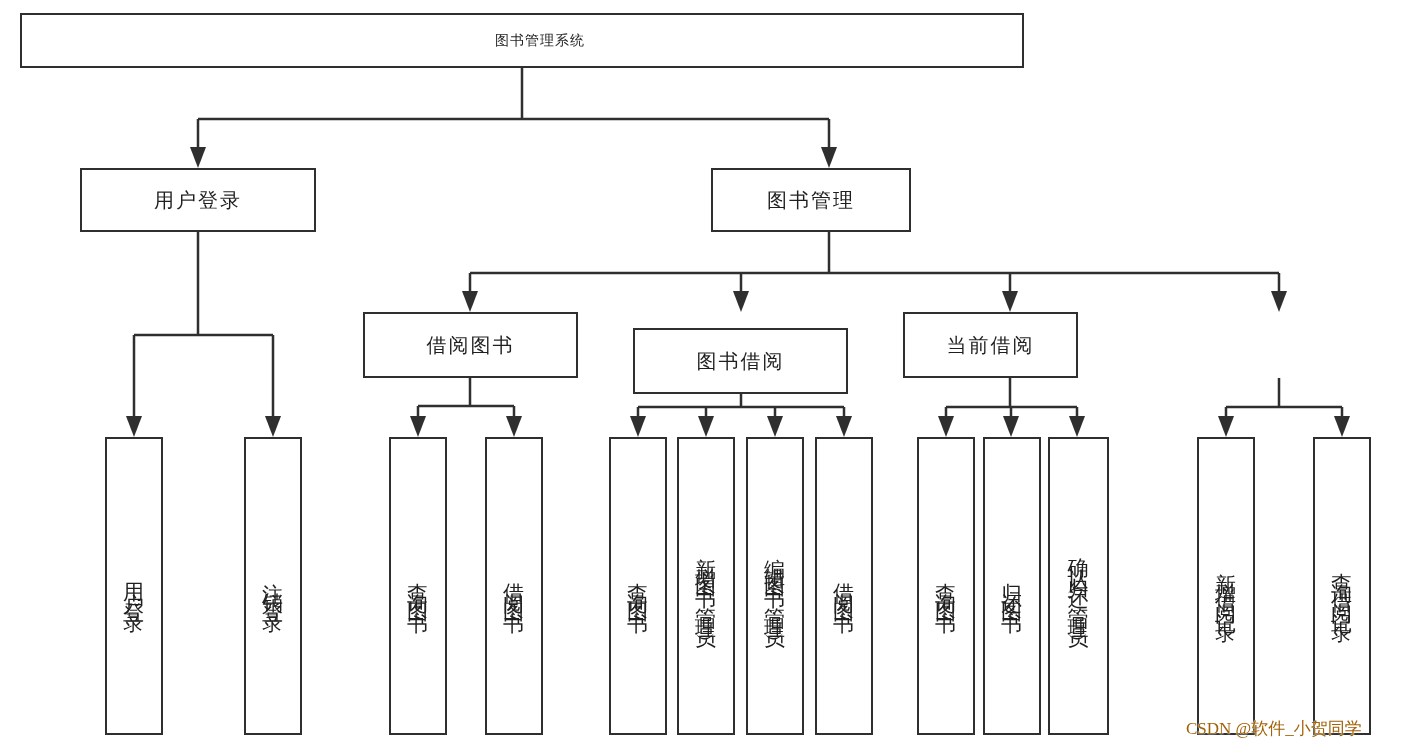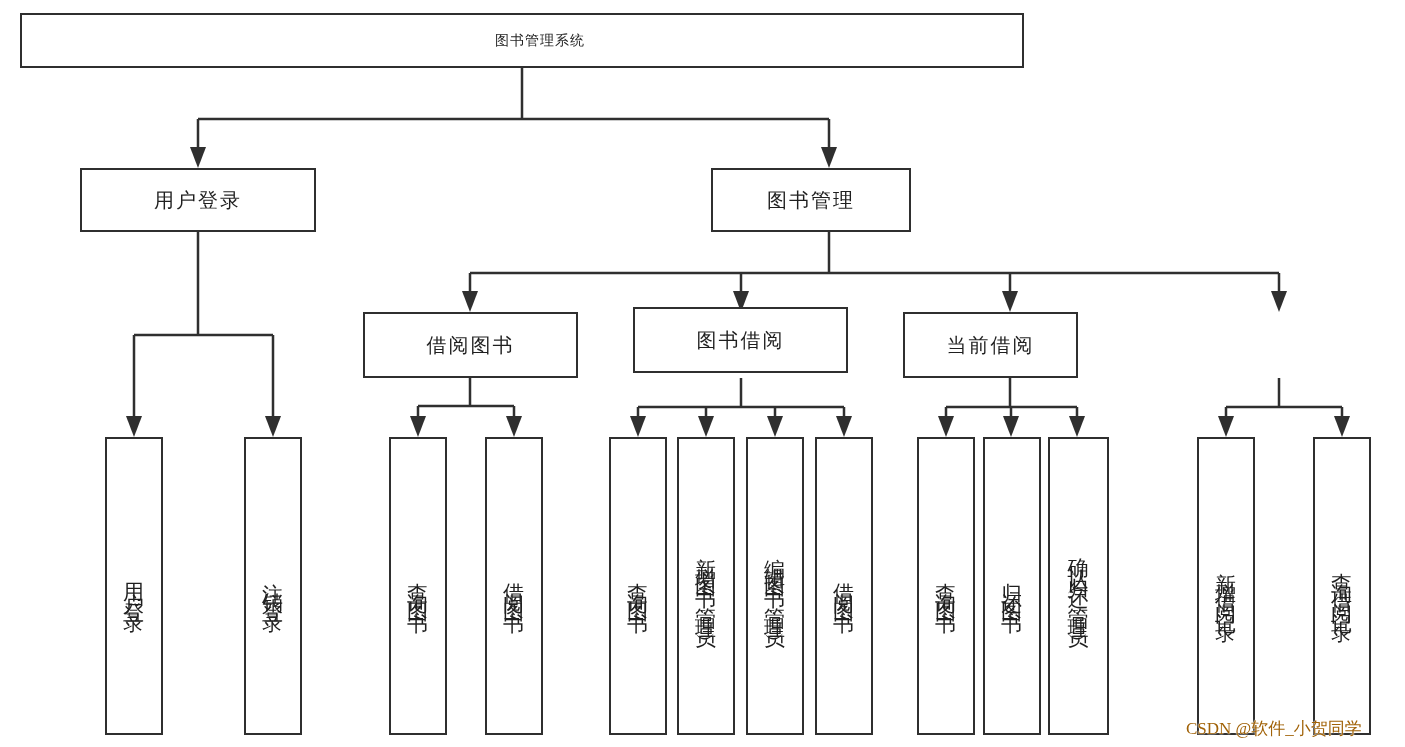--- a/index.html
+++ b/index.html
@@ -100,21 +100,21 @@
   <div class="node lvl" style="left:80px;top:168px;width:236px;height:64px">
     <span>用户登录</span>
   </div>
   <div class="node lvl" style="left:711px;top:168px;width:200px;height:64px">
     <span>图书管理</span>
   </div>
 
   <div class="node lvl" style="left:363px;top:312px;width:215px;height:66px">
     <span>借阅图书</span>
   </div>
-  <div class="node lvl" style="left:633px;top:307px;width:215px;height:66px">
+  <div class="node lvl" style="left:633px;top:328px;width:215px;height:66px">
     <span>图书借阅</span>
   </div>
   <div class="node lvl" style="left:903px;top:312px;width:175px;height:66px">
     <span>当前借阅</span>
   </div>
 
   <div class="leaf" style="left:105px">
     <span>用户登录</span>
   </div>
   <div class="leaf" style="left:244px">

